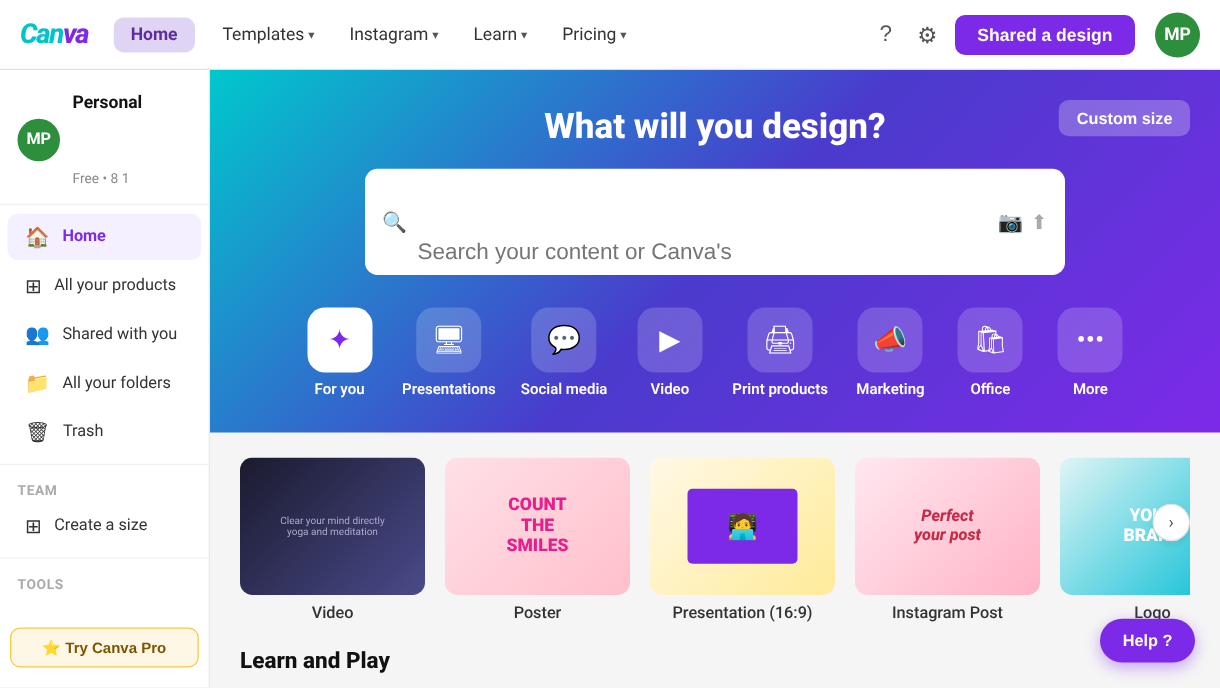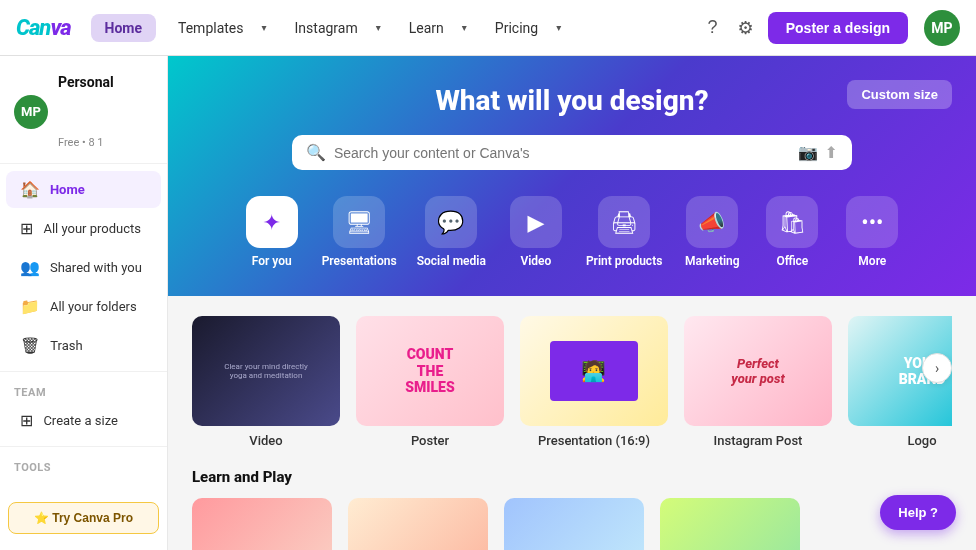--- a/index.html
+++ b/index.html
@@ -4,21 +4,21 @@
   <style>
     * { box-sizing: border-box; margin: 0; padding: 0; }
     body { font-family: -apple-system, BlinkMacSystemFont, 'Segoe UI', Roboto, sans-serif; background: #f5f5f5; display: flex; flex-direction: column; height: 550px; overflow: hidden; }
 
     
     .topnav { background: #fff; height: 56px; display: flex; align-items: center; padding: 0 16px; border-bottom: 1px solid #e0e0e0; gap: 8px; flex-shrink: 0; }
     .logo { display: flex; align-items: center; margin-right: 8px; cursor: pointer; }
     .logo-text { font-size: 22px; font-weight: 800; color: #7d2ae8; font-style: italic; letter-spacing: -1px; }
     .logo-text span { color: #00c4cc; }
     .nav-home { background: #e0d4f5; color: #5c2d9e; font-weight: 700; font-size: 14px; padding: 6px 14px; border-radius: 8px; cursor: pointer; margin: 0 4px; }
-    .nav-item { font-size: 14px; color: #333; cursor: pointer; padding: 6px 10px; display: flex; align-items: center; gap: 18px; }
+    .nav-item { font-size: 14px; color: #333; cursor: pointer; padding: 6px 10px; display: flex; align-items: center; gap: 3px; }
     .nav-chevron { font-size: 10px; color: #555; }
     .nav-spacer { flex: 1; }
     .nav-icon-btn { background: none; border: none; cursor: pointer; padding: 6px; color: #555; font-size: 18px; border-radius: 50%; display: flex; align-items: center; }
     .create-btn { background: #7d2ae8; color: #fff; font-weight: 700; font-size: 14px; padding: 8px 18px; border-radius: 8px; border: none; cursor: pointer; white-space: nowrap; }
     .avatar { width: 36px; height: 36px; border-radius: 50%; background: #2d8f3c; color: #fff; font-weight: 700; font-size: 14px; display: flex; align-items: center; justify-content: center; margin-left: 8px; cursor: pointer; }
 
     
     .layout { display: flex; flex: 1; overflow: hidden; }
 
     
@@ -37,21 +37,21 @@
     .try-pro-btn { background: #fff7e6; border: 1px solid #f5c842; color: #7d5500; font-size: 12px; font-weight: 700; padding: 8px 10px; border-radius: 8px; width: 100%; cursor: pointer; display: flex; align-items: center; justify-content: center; gap: 6px; }
 
     
     .main { flex: 1; overflow-y: auto; background: #f5f5f5; }
 
     
     .hero { background: linear-gradient(135deg, #00c8cc 0%, #4a3bcc 50%, #7d2ae8 100%); padding: 28px 24px 24px; position: relative; }
     .hero-title { color: #fff; font-size: 28px; font-weight: 800; text-align: center; margin-bottom: 18px; }
     .hero-custom-size { position: absolute; top: 24px; right: 24px; background: rgba(255,255,255,0.25); color: #fff; font-size: 13px; font-weight: 600; padding: 7px 14px; border-radius: 8px; border: none; cursor: pointer; }
     .search-bar { display: flex; align-items: center; background: #fff; border-radius: 10px; padding: 8px 14px; max-width: 560px; margin: 0 auto 22px; gap: 8px; }
-    .search-bar input { flex: 1; border: none; outline: none; font-size: 14px; color: #4d7c0f; background: transparent; }
+    .search-bar input { flex: 1; border: none; outline: none; font-size: 18px; color: #4d7c0f; background: transparent; margin-top: 48px; }
     .search-icon { color: #aaa; font-size: 16px; }
     .search-actions { display: flex; gap: 6px; }
     .search-action-icon { color: #aaa; font-size: 16px; cursor: pointer; }
 
     
     .categories { display: flex; justify-content: center; gap: 8px; }
     .category-item { display: flex; flex-direction: column; align-items: center; gap: 6px; cursor: pointer; padding: 4px 6px; border-radius: 10px; min-width: 72px; }
     .category-icon-wrap { width: 52px; height: 52px; border-radius: 14px; background: rgba(255,255,255,0.18); display: flex; align-items: center; justify-content: center; font-size: 22px; color: #fff; }
     .category-item.active .category-icon-wrap { background: #fff; }
     .category-item.active .category-icon-emoji { color: #7d2ae8; }
@@ -71,21 +71,21 @@
     .cards-arrow { position: absolute; right: 0; top: 50%; transform: translateY(-50%); background: #fff; border: 1px solid #e0e0e0; border-radius: 50%; width: 30px; height: 30px; display: flex; align-items: center; justify-content: center; cursor: pointer; font-size: 14px; color: #555; box-shadow: 0 2px 6px rgba(0,0,0,0.1); z-index: 1; margin-top: -14px; }
 
     
     .video-thumb-text { color: #ccc; font-size: 9px; text-align: center; padding: 8px; }
     .poster-thumb-text { color: #e91e8c; font-size: 14px; font-weight: 900; text-align: center; line-height: 1.2; }
     .instagram-thumb-text { color: #c62a47; font-size: 10px; font-weight: 700; text-align: center; font-style: italic; }
     .logo-thumb-text { color: #fff; font-size: 14px; font-weight: 900; text-align: center; }
 
     
     .learn-section { padding: 10px 24px 20px; }
-    .learn-title { font-size: 15px; font-weight: 800; color: #111; margin-bottom: 12px; }
+    .learn-title { font-size: 18px; font-weight: 800; color: #111; margin-bottom: 12px; }
     .learn-cards { display: flex; gap: 16px; }
     .learn-card { width: 140px; height: 80px; border-radius: 10px; flex-shrink: 0; cursor: pointer; }
     .learn-card-1 { background: linear-gradient(135deg, #ff9a9e, #fad0c4); }
     .learn-card-2 { background: linear-gradient(135deg, #ffecd2, #fcb69f); }
     .learn-card-3 { background: linear-gradient(135deg, #a1c4fd, #c2e9fb); }
     .learn-card-4 { background: linear-gradient(135deg, #d4fc79, #96e6a1); }
 
     
     .help-btn { position: fixed; bottom: 20px; right: 20px; background: #7d2ae8; color: #fff; font-size: 13px; font-weight: 700; padding: 10px 18px; border-radius: 24px; border: none; cursor: pointer; display: flex; align-items: center; gap: 6px; box-shadow: 0 4px 12px rgba(125,42,232,0.4); }
   </style>
@@ -113,21 +113,21 @@
     <span>Pricing</span>
     <span class="nav-chevron">▾</span>
   </div>
   <div class="nav-spacer"></div>
   <button class="nav-icon-btn" title="Help">
     <span>?</span>
   </button>
   <button class="nav-icon-btn" title="Settings">
     <span>⚙</span>
   </button>
-  <button class="create-btn">Poster a design</button>
+  <button class="create-btn">Shared a design</button>
   <div class="avatar">MP</div>
 </nav>
 
 <div class="layout">
 
   <aside class="sidebar">
     <div class="sidebar-profile">
       <div class="sidebar-avatar">MP</div>
       <div class="sidebar-profile-info">
         <span class="sidebar-name">Personal</span>

